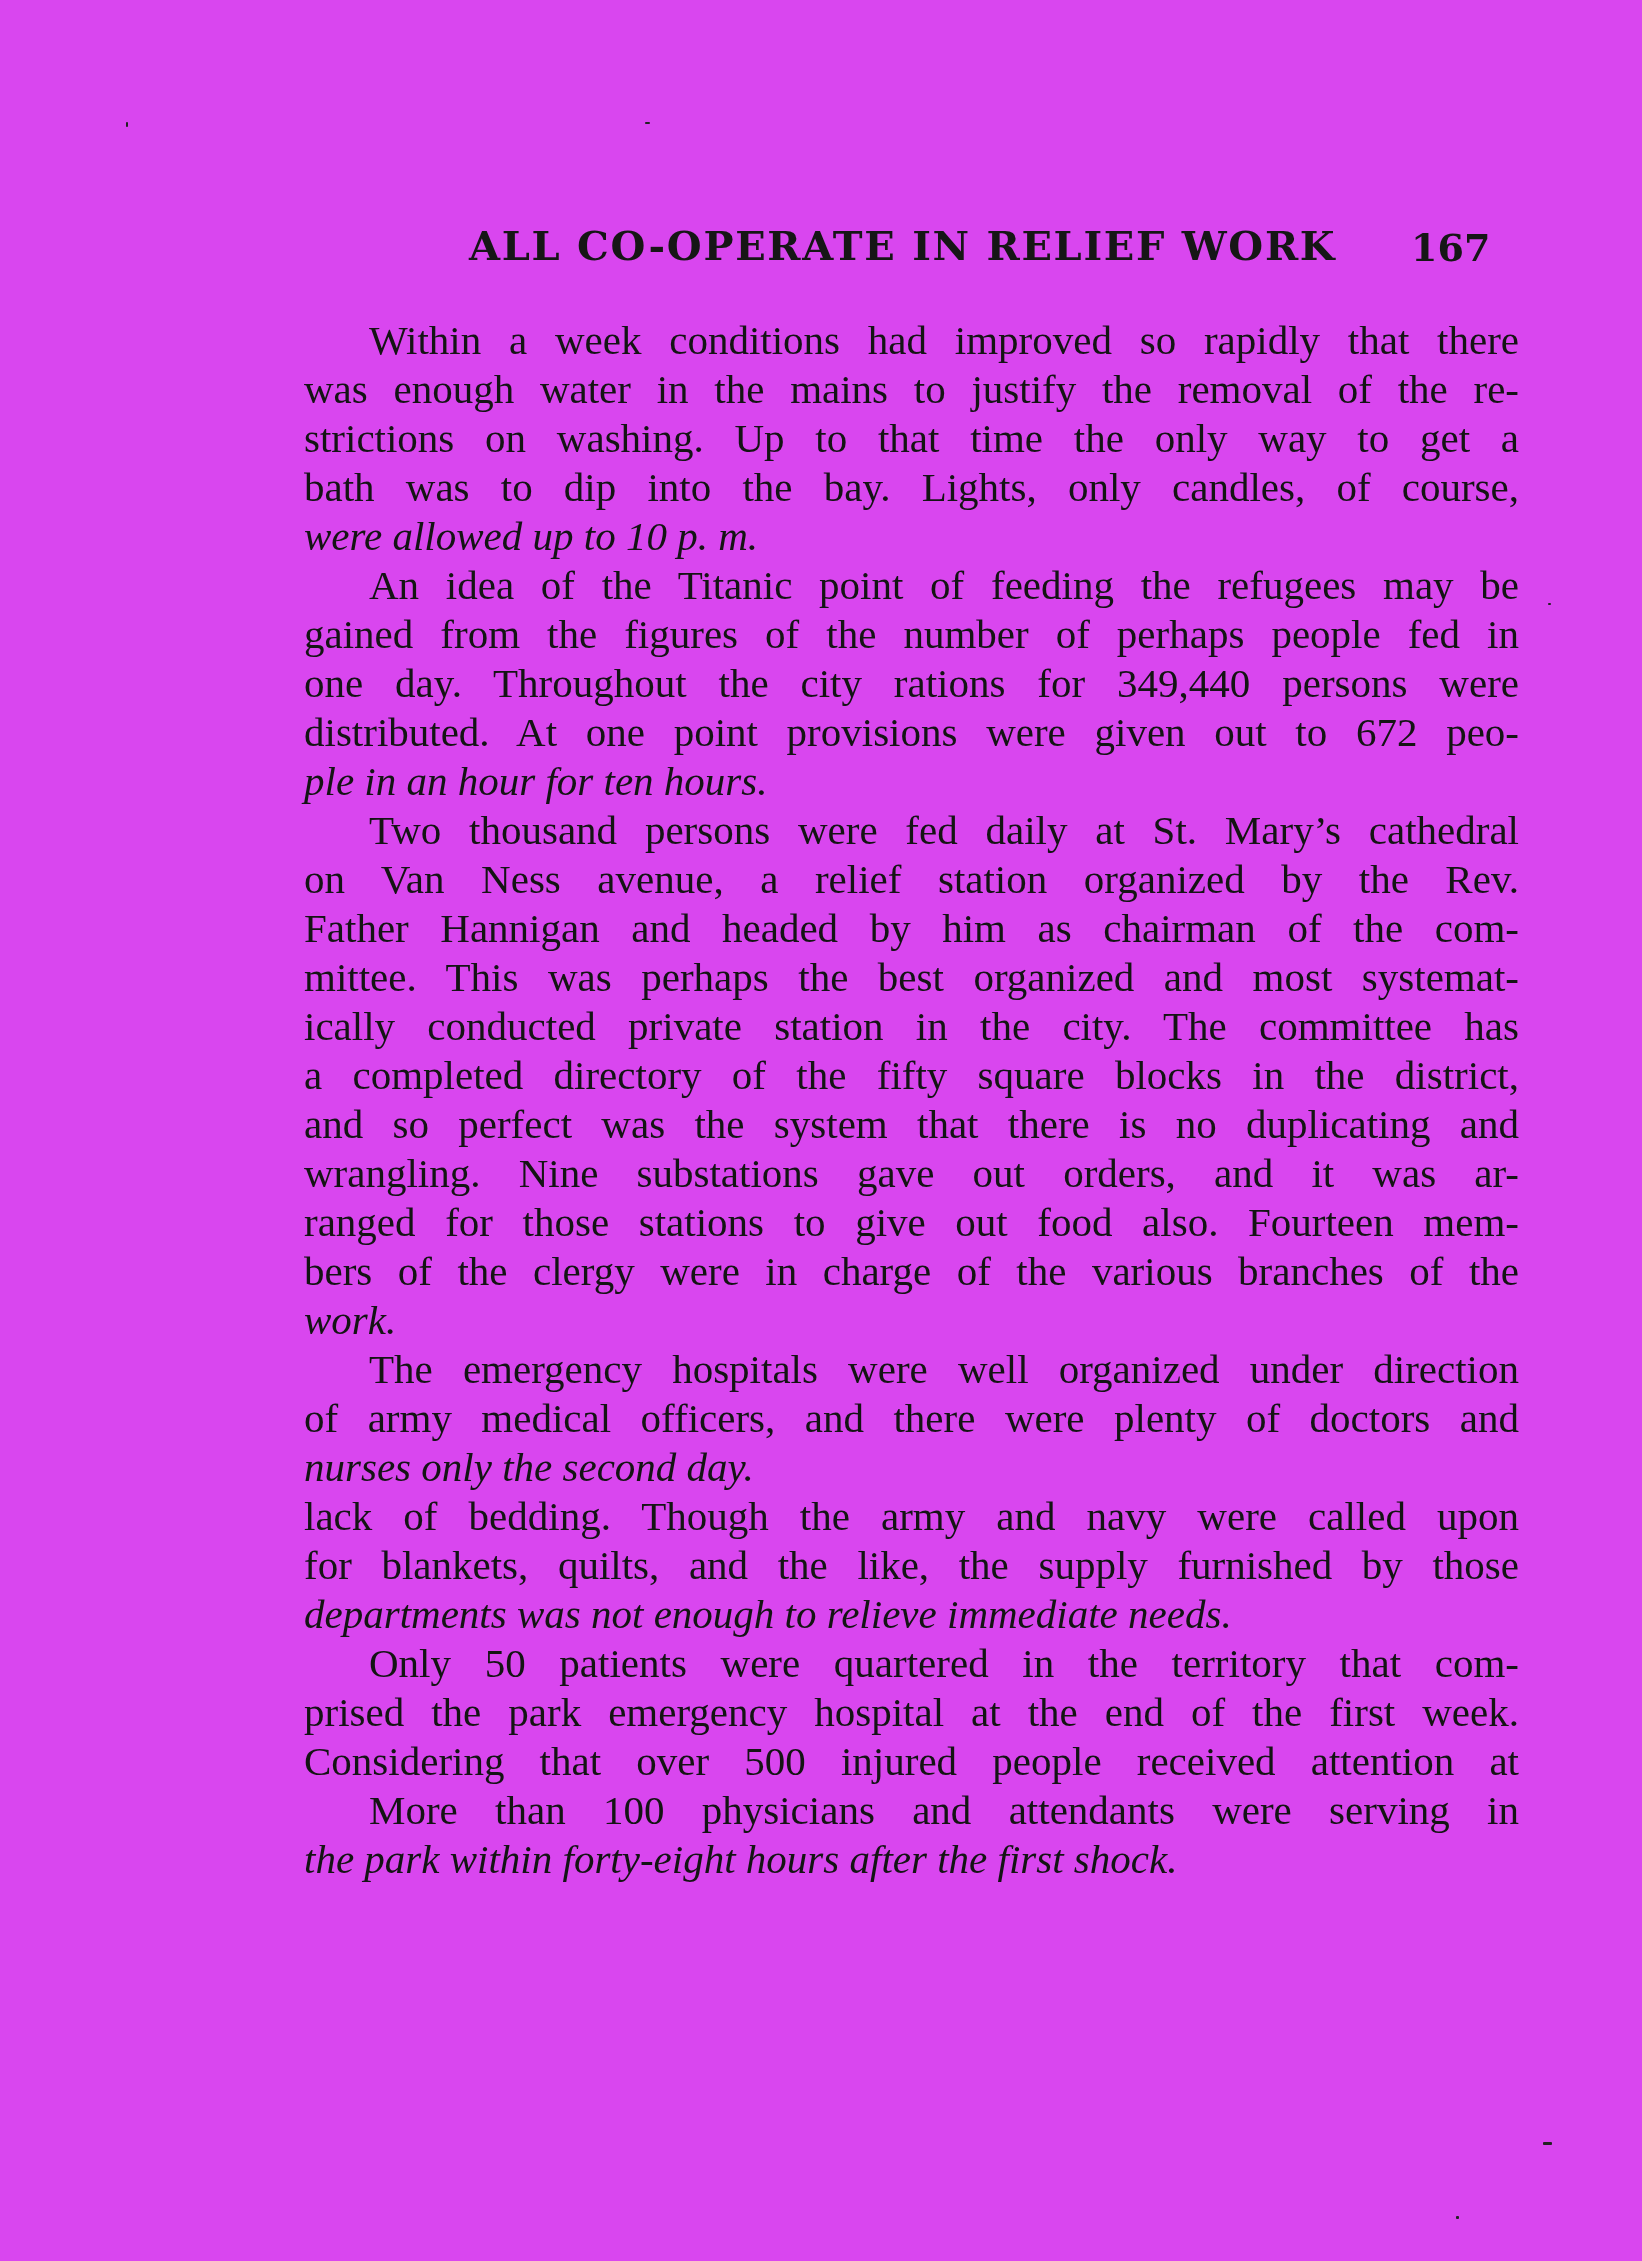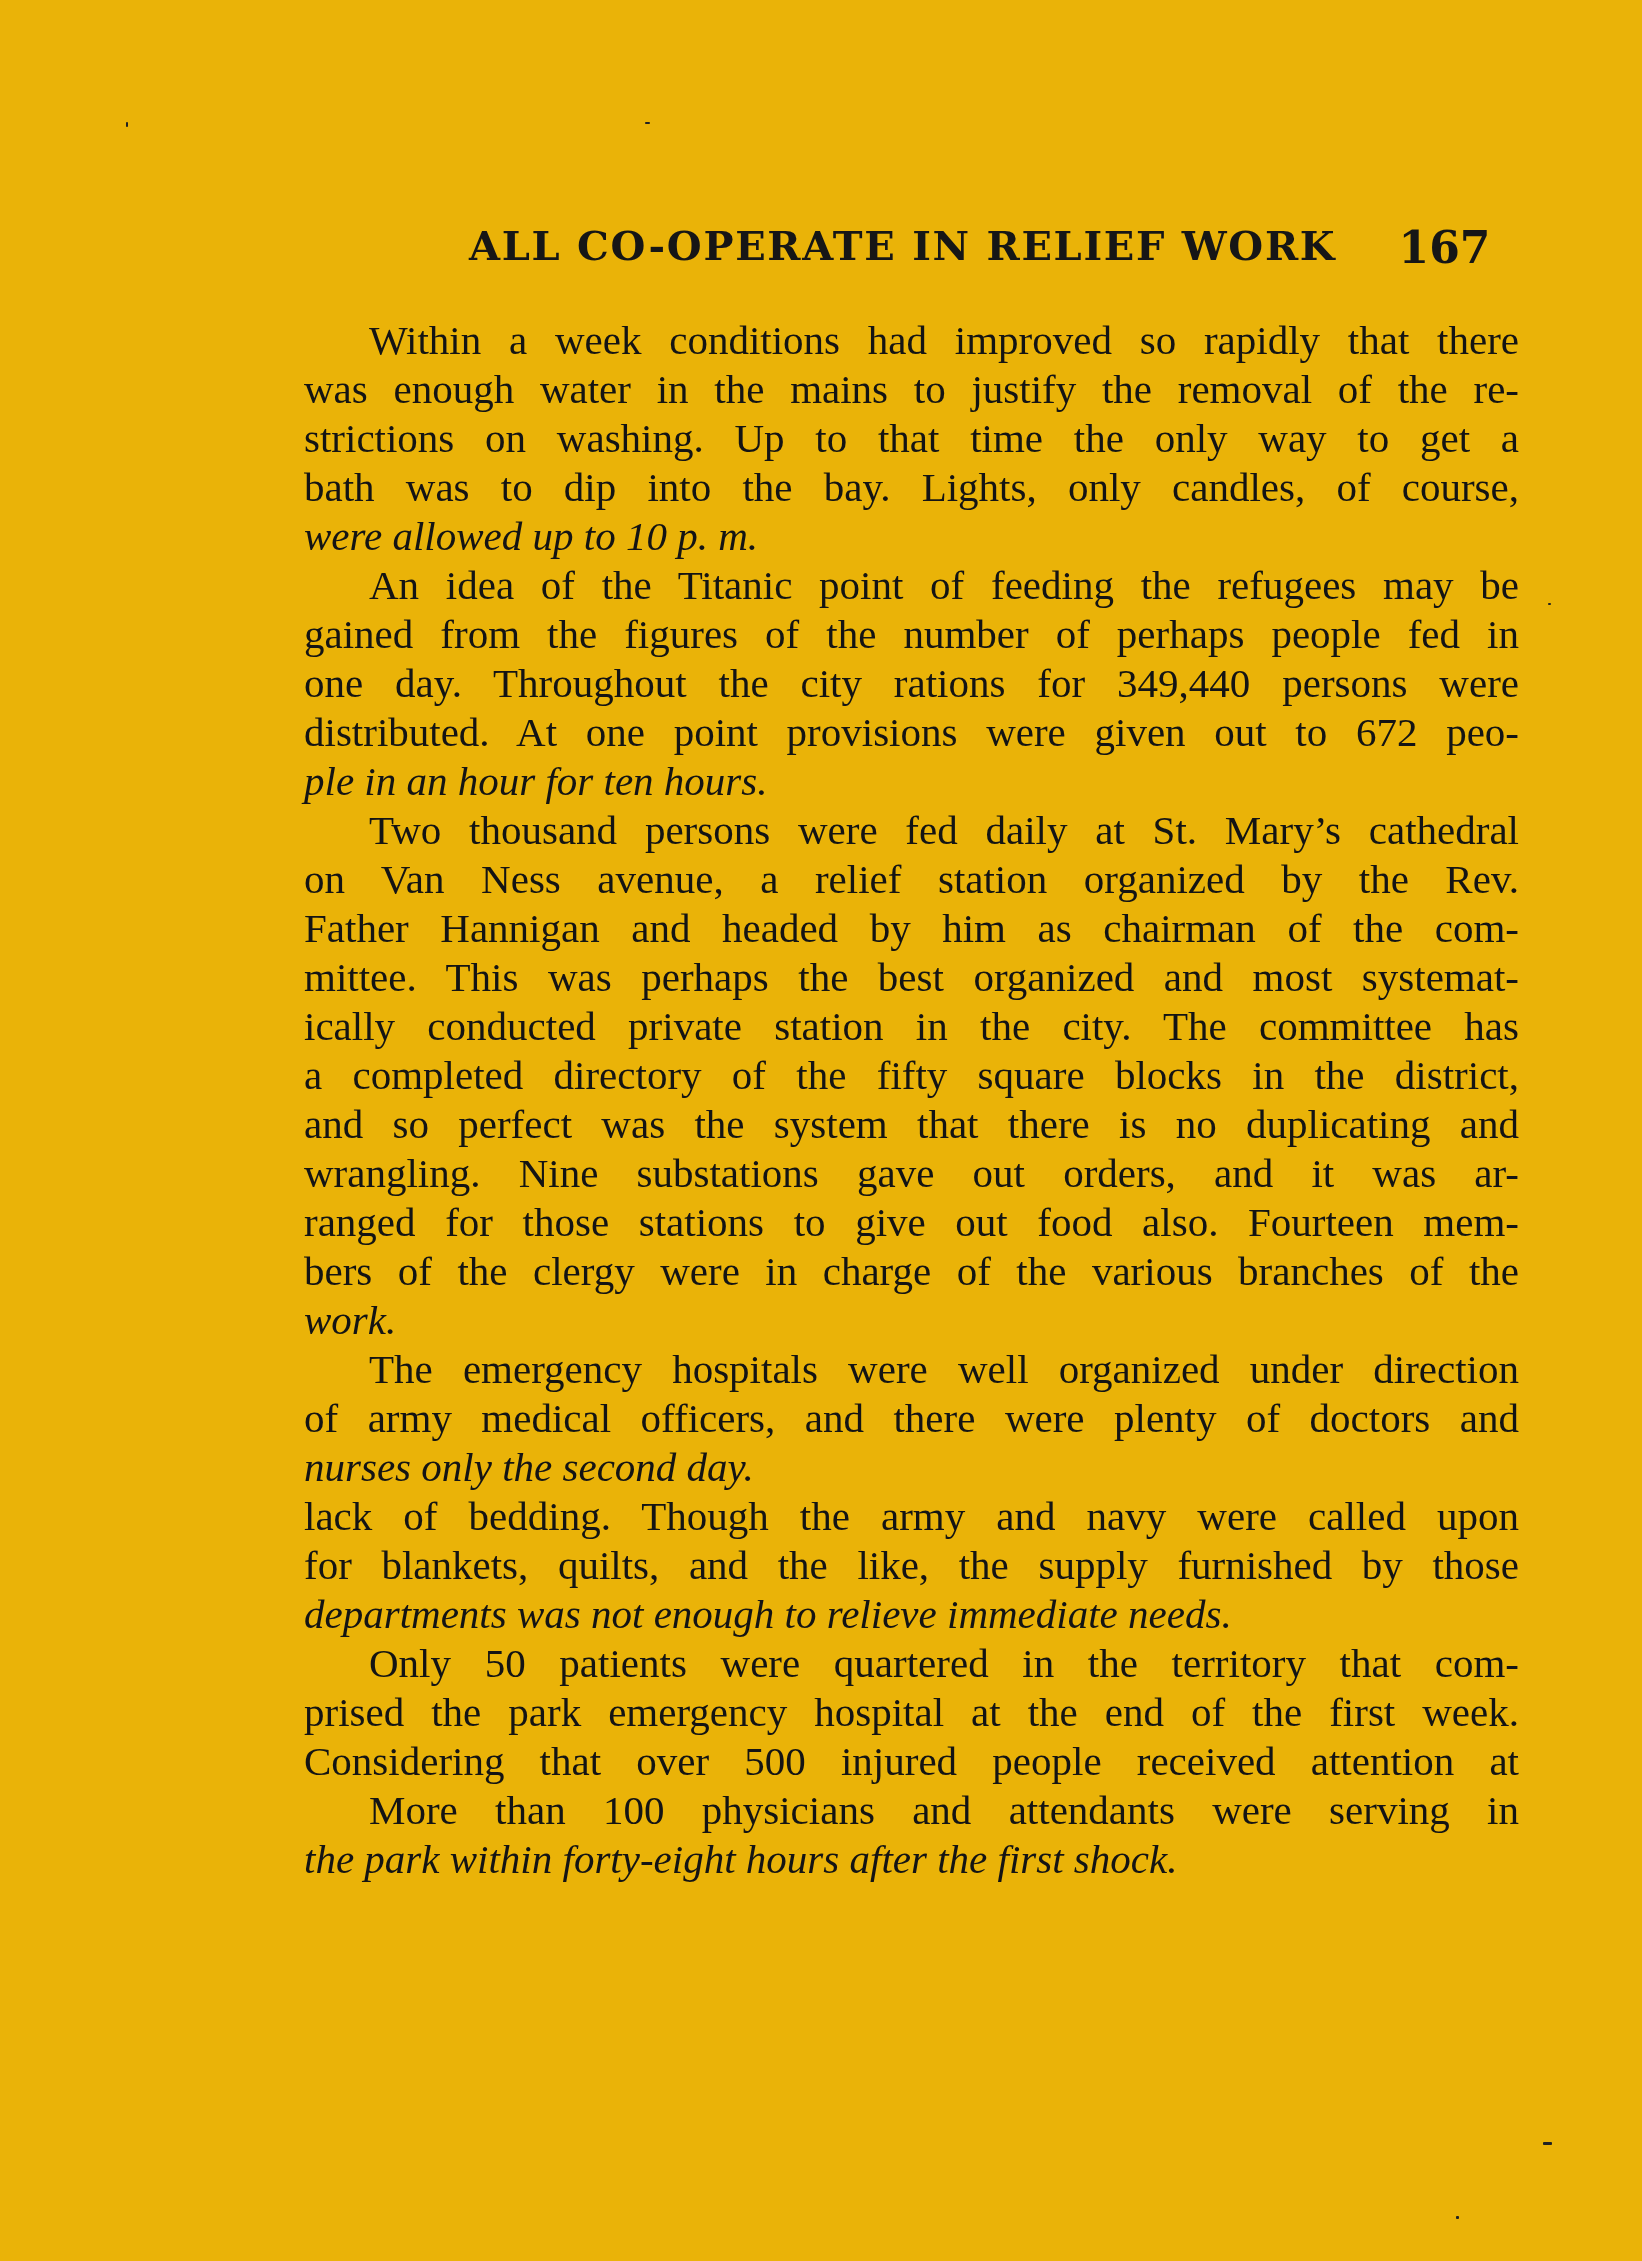--- a/index.html
+++ b/index.html
@@ -12,21 +12,21 @@
       height: 2261px;
       position: relative;
       overflow: hidden;
       color: #111111;
     }
     .page {
       position: absolute;
       left: 0; top: 0;
       width: 1642px;
       height: 2261px;
-      background: #eab308;
+      background: #d946ef;
     }
     .running-head {
       position: absolute;
       top: 218px;
       left: 260px;
       width: 1213px;
       height: 56px;
     }
     .running-title {
       position: absolute;
@@ -41,21 +41,21 @@
       line-height: 56px;
       color: #161616;
       white-space: nowrap;
     }
     .page-number {
       position: absolute;
       right: -17.4px;
       top: 1.7px;
       font-family: "DejaVu Serif", serif;
       font-weight: bold;
-      font-size: 44px;
+      font-size: 38px;
       line-height: 56px;
       color: #161616;
     }
     .body-text {
       position: absolute;
       top: 316px;
       left: 260px;
       width: 1215px;
       font-family: "Liberation Serif", serif;
       font-size: 41px;

